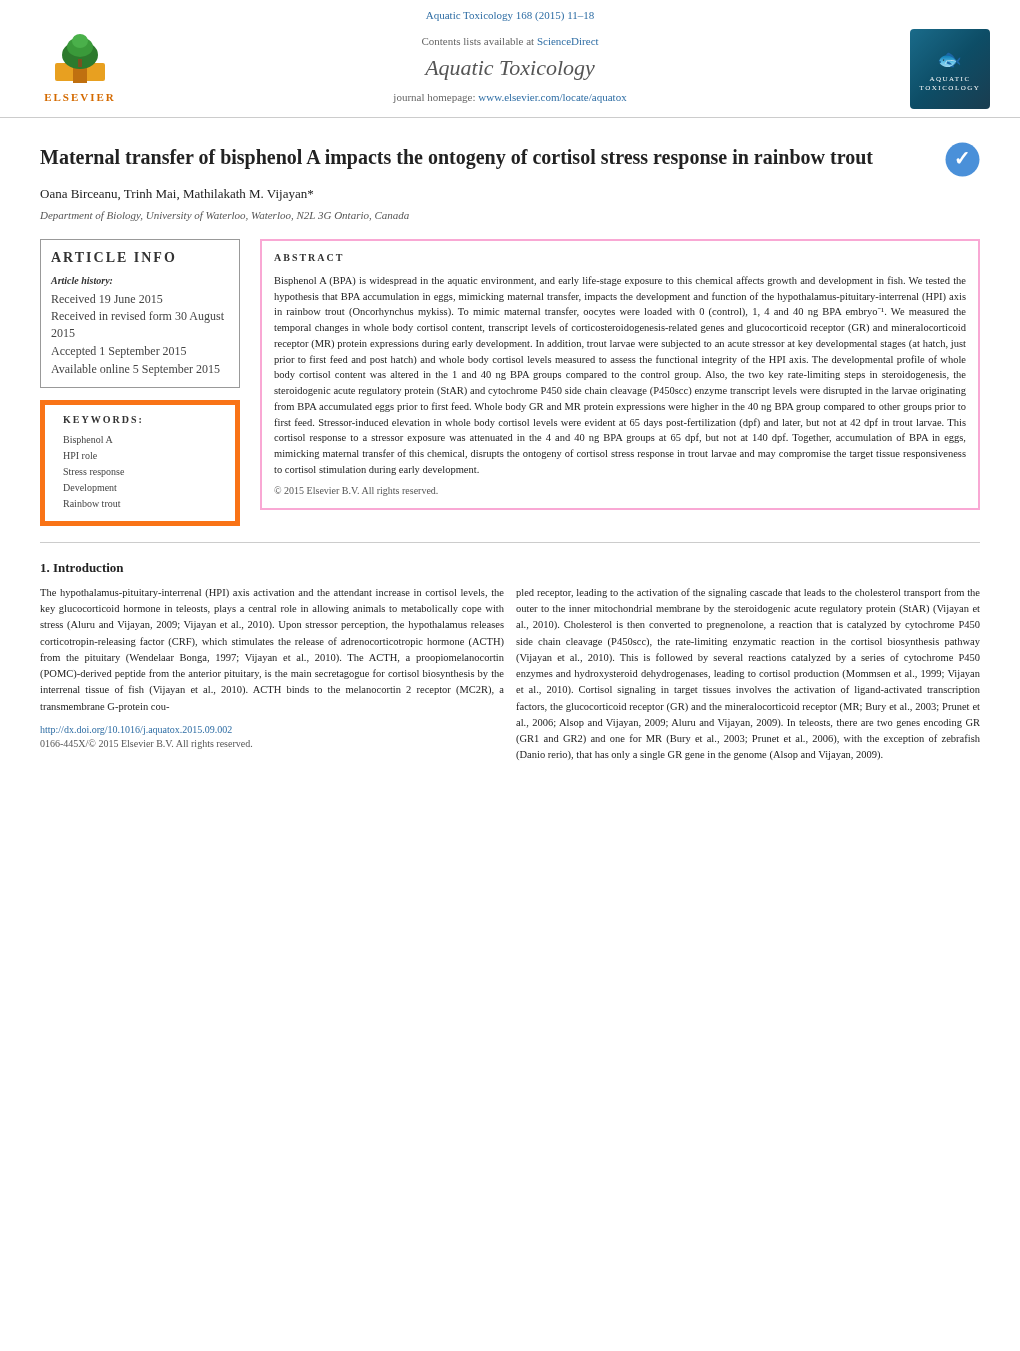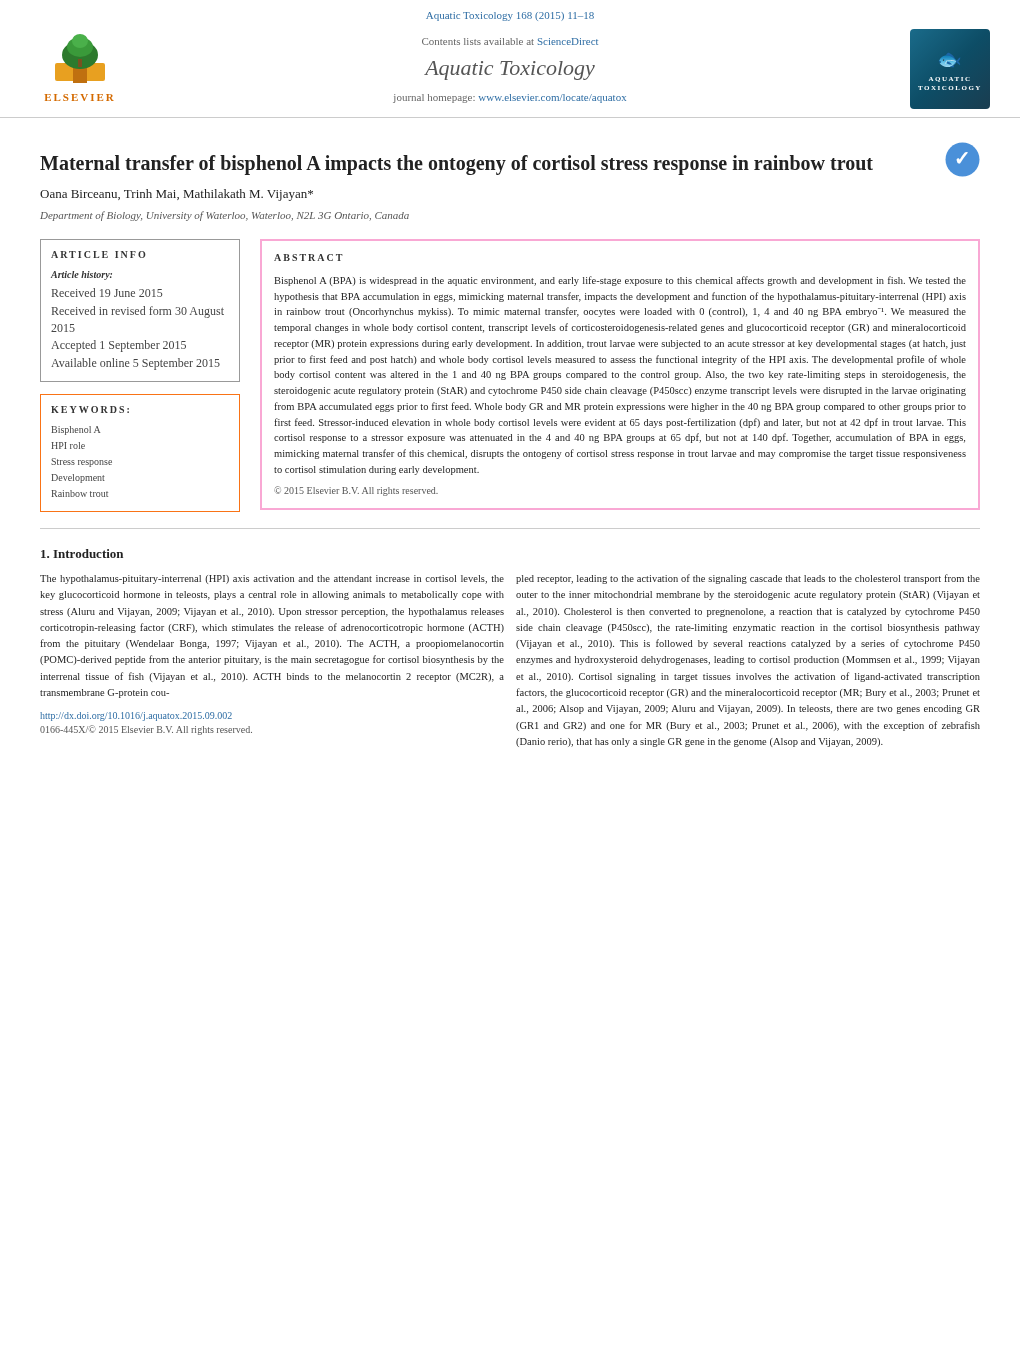--- a/index.html
+++ b/index.html
@@ -99,35 +99,35 @@
       padding: 6px;
       position: relative;
       overflow: hidden;
     }
     .aquatic-badge .badge-icon {
       font-size: 20px;
       margin-bottom: 2px;
     }
     .aquatic-badge .badge-text {
       font-size: 7px;
-      font-weight: bold;
+      font-weight: normal;
       letter-spacing: 1.5px;
       text-transform: uppercase;
       line-height: 1.3;
     }
 
     
     .main-content {
       padding: 20px 40px 20px 40px;
     }
 
     
     .title-section {
       display: flex;
-      align-items: flex-end;
+      align-items: center;
       margin-bottom: 8px;
     }
     .article-title {
       font-size: 20px;
       font-weight: bold;
       color: #222;
       flex: 1;
       line-height: 1.35;
       margin-right: 20px;
     }
@@ -163,43 +163,43 @@
     }
 
     
     .article-info {
       border: 1px solid #999;
       padding: 8px 10px;
       font-size: 10px;
       margin-bottom: 12px;
     }
     .article-info .section-header {
-      font-size: 10px;
+      font-size: 14px;
       font-weight: bold;
       letter-spacing: 2px;
       text-transform: uppercase;
       color: #333;
       margin-bottom: 6px;
     }
     .article-info .sub-header {
       font-size: 10px;
       font-weight: bold;
       font-style: italic;
       color: #333;
       margin-bottom: 3px;
     }
     .article-info p {
       font-size: 12px;
       color: #444;
       margin-bottom: 1px;
     }
 
     .keywords-box {
-      border: 1px solid #f97316;
-      padding: 8px 10px;
+      border: 5px solid #f97316;
+      padding: 8px 18px;
       font-size: 10px;
     }
     .keywords-box .section-header {
       font-size: 10px;
       font-weight: bold;
       letter-spacing: 2px;
       text-transform: uppercase;
       color: #333;
       margin-bottom: 6px;
     }

